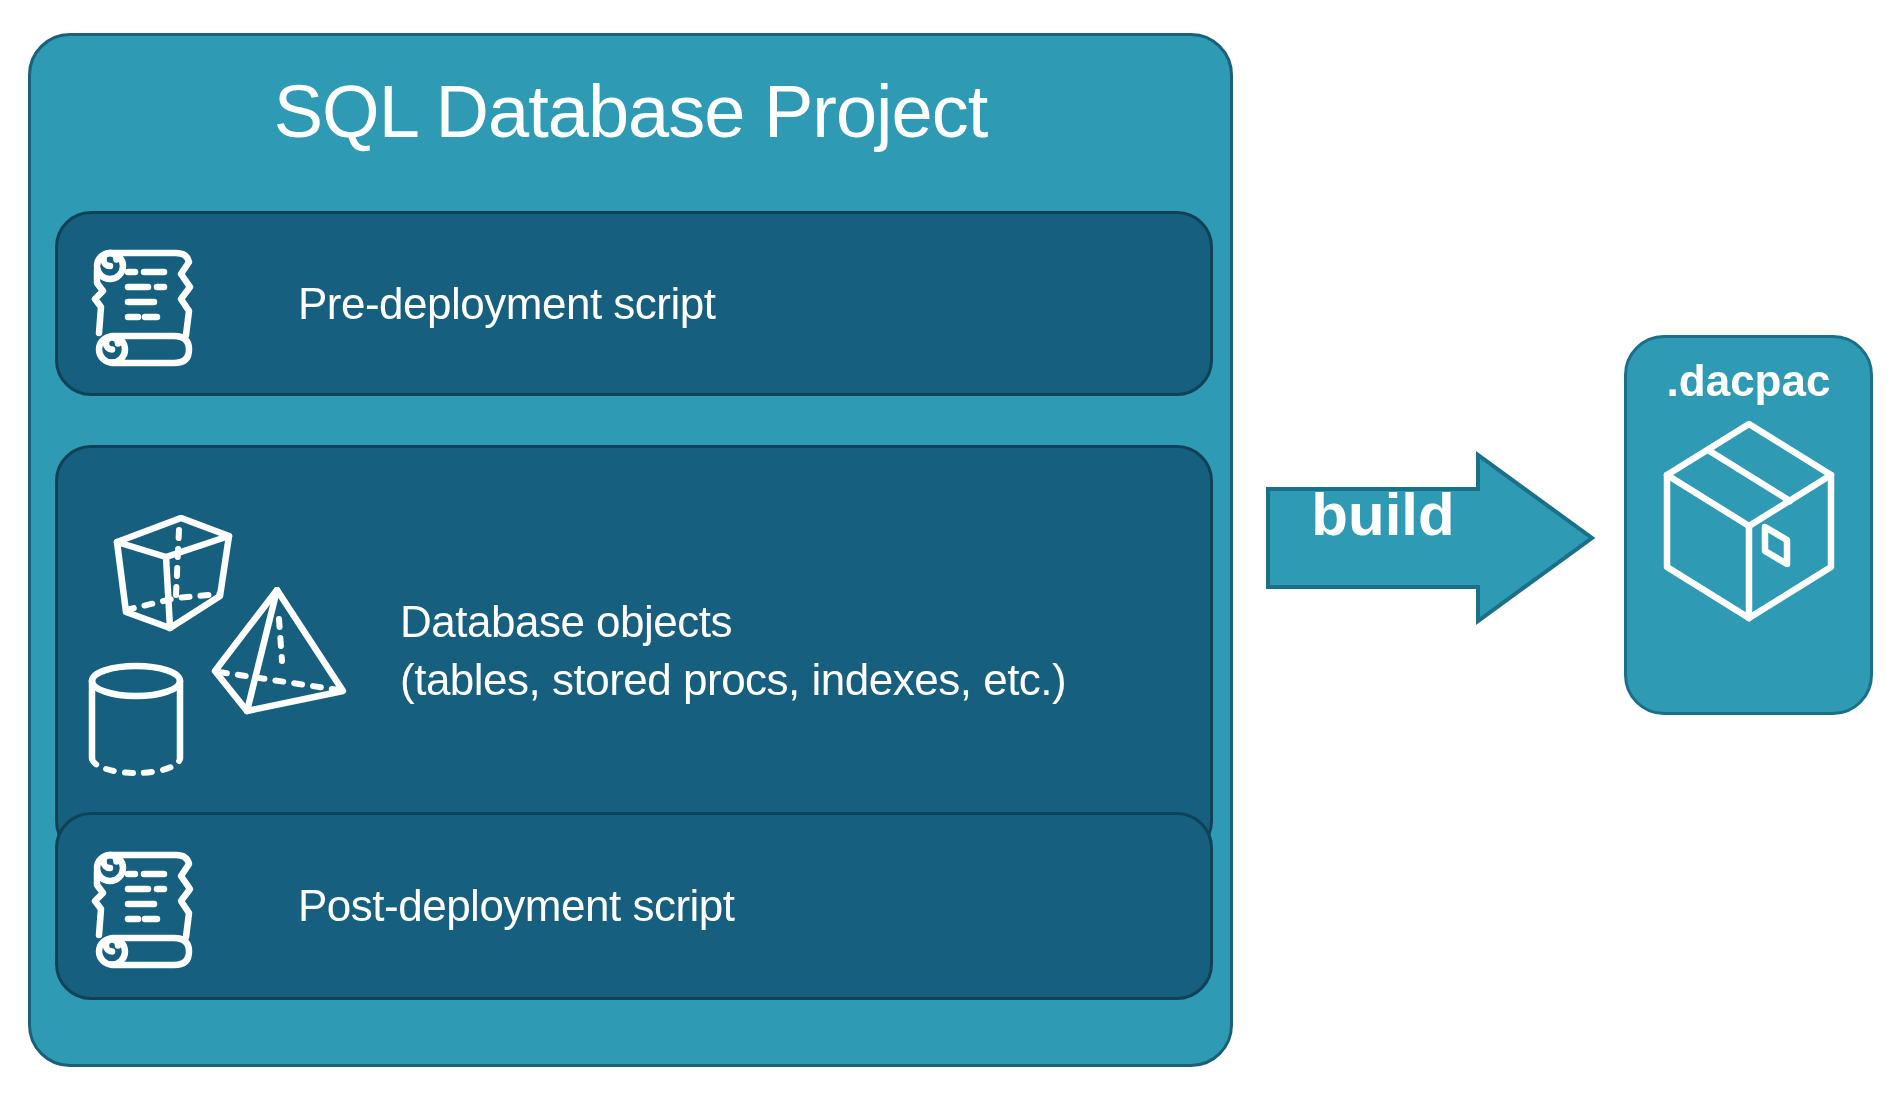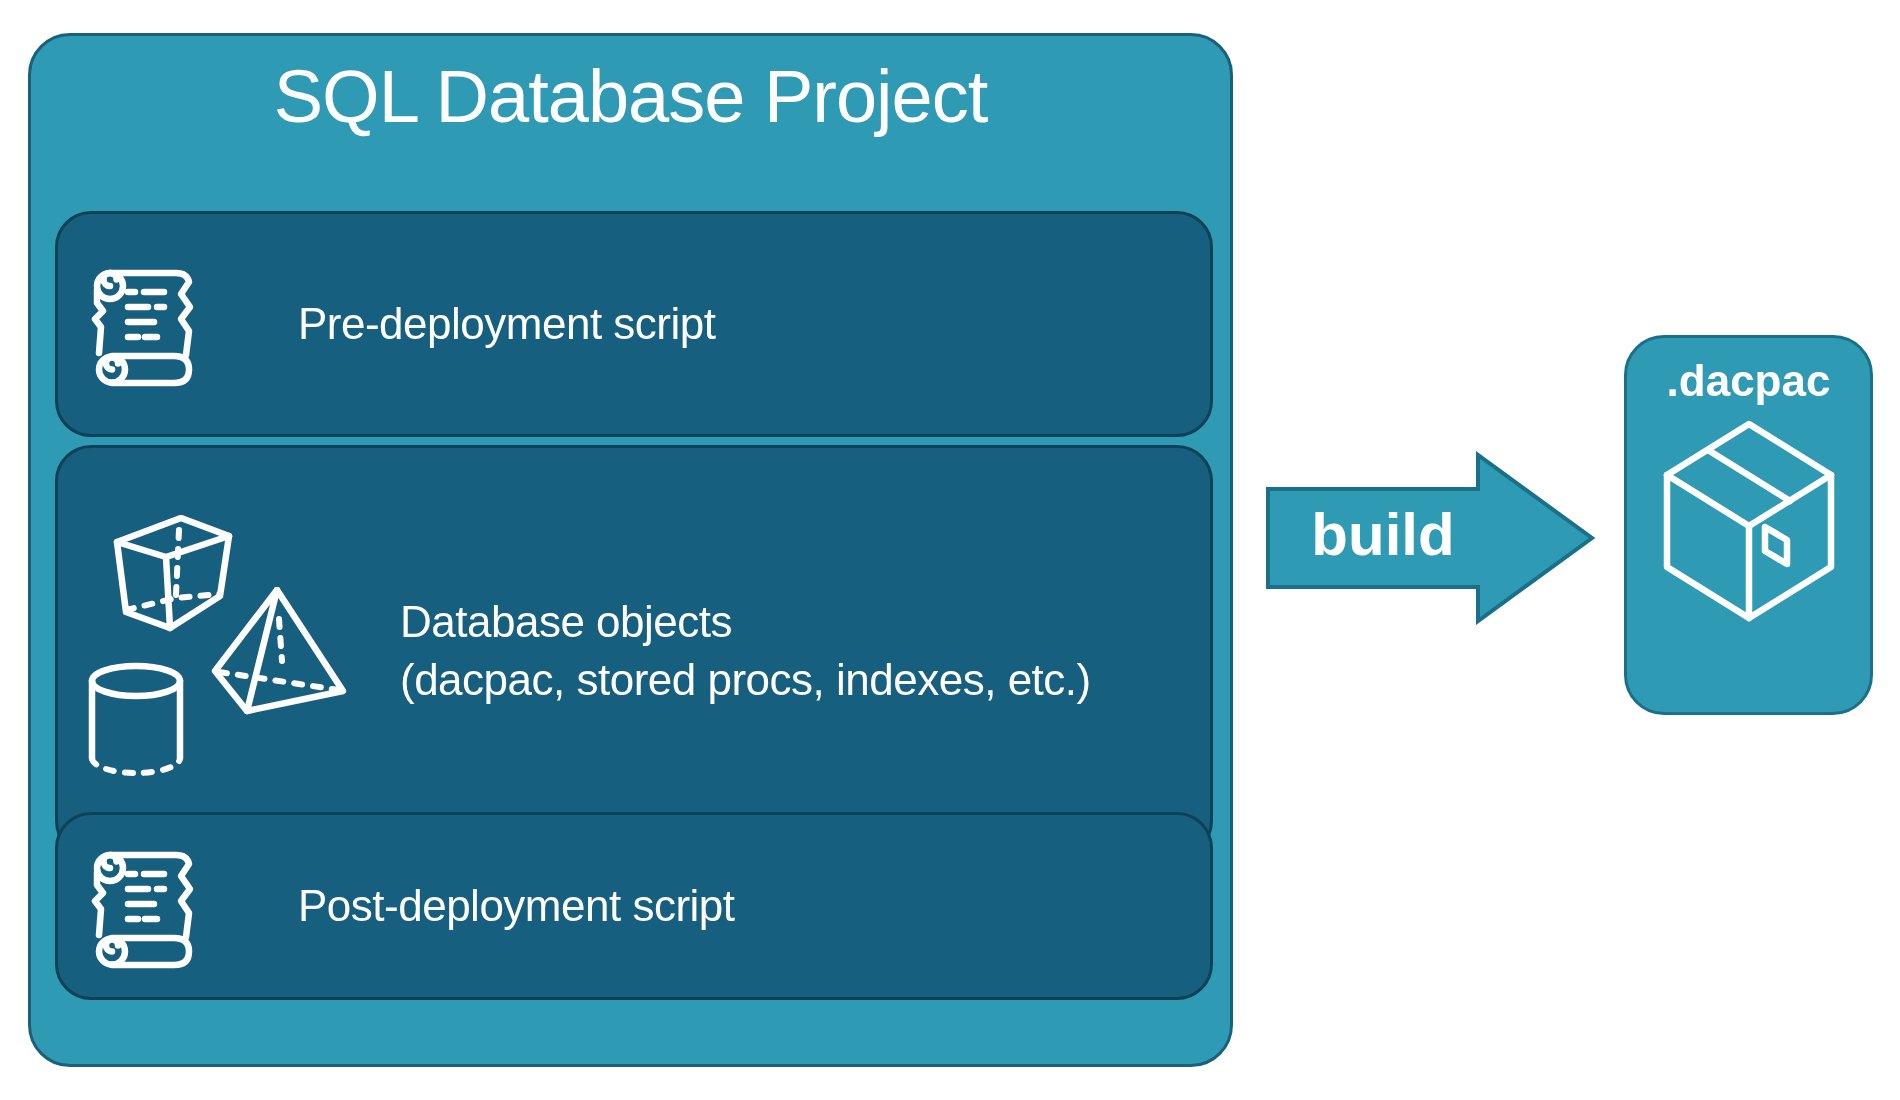--- a/index.html
+++ b/index.html
@@ -13,38 +13,38 @@
   
   .project-box{
     position:absolute;left:28px;top:33px;
     width:1205px;height:1034px;
     box-sizing:border-box;
     background:#2E9AB4;
     border:3px solid #1A607A;
     border-radius:42px;
   }
   .project-title{
-    margin-top:18px;
+    margin-top:33px;
     text-align:center;
     color:#ffffff;
     font-size:74px;
     font-weight:400;
     letter-spacing:-1px;
   }
   
   .row{
     position:absolute;left:24px;width:1158px;
     box-sizing:border-box;
     background:#165F7E;
     border:3px solid #0F4257;
     border-radius:36px;
     display:flex;align-items:center;
     color:#ffffff;
   }
-  .row-pre{top:175px;height:226px;}
+  .row-pre{top:175px;height:185px;}
   .row-mid{top:409px;height:412px;}
   .row-post{top:776px;height:188px;}
   .row-label{
     font-size:44px;
     font-weight:400;
     letter-spacing:-0.5px;
     white-space:nowrap;
   }
   .row-pre .row-label,.row-post .row-label{margin-left:86px;}
   .two-line{line-height:58px;}
@@ -56,21 +56,21 @@
     flex:0 0 auto;
   }
   .shape-cluster svg{position:absolute;}
   .cube-svg{left:27px;top:14px;}
   .pyramid-svg{left:123px;top:86px;}
   .cylinder-svg{left:2px;top:161px;}
   .mid-label{margin-left:22px;}
   
   .arrow-svg{position:absolute;left:1262px;top:449px;}
   .arrow-label{
-    position:absolute;left:1268px;top:500px;width:230px;
+    position:absolute;left:1268px;top:480px;width:230px;
     text-align:center;
     color:#ffffff;
     font-size:60px;
     font-weight:700;
   }
   
   .dacpac-box{
     position:absolute;left:1624px;top:335px;
     width:249px;height:380px;
     box-sizing:border-box;
@@ -131,21 +131,21 @@
         </svg>
         <svg class="cylinder-svg" width="96" height="116" viewBox="0 0 96 116">
           <ellipse class="ln" cx="48" cy="19" rx="44" ry="15"></ellipse>
           <line class="ln" x1="4" y1="19" x2="4" y2="96"></line>
           <line class="ln" x1="92" y1="19" x2="92" y2="96"></line>
           <path class="dash" d="M4,96 A44,15 0 0 0 92,96"></path>
         </svg>
       </div>
       <div class="row-label two-line mid-label">
         <div>Database objects</div>
-        <div>(dacpac, stored procs, indexes, etc.)</div>
+        <div>(tables, stored procs, indexes, etc.)</div>
       </div>
     </div>
 
     <div class="row row-post">
       <svg class="scroll-svg" width="126" height="132" viewBox="0 0 126 132">
         <circle class="ln" cx="24" cy="28" r="13"></circle>
         <path class="ln" d="M24,28 a6.5,6.5 0 1 1 6.5,-6.5"></path>
         <path class="ln" d="M24,15 L90,15 Q101,15 103,24 L95,36 L104,49 L95,61 L103,73 L100,97"></path>
         <path class="ln" d="M11,32 L11,45 L17,53 L9,61 L15,69 L13,95"></path>
         <path class="ln" d="M26,98 H88 Q103,98 103,111.5 Q103,125 88,125 H26"></path>

